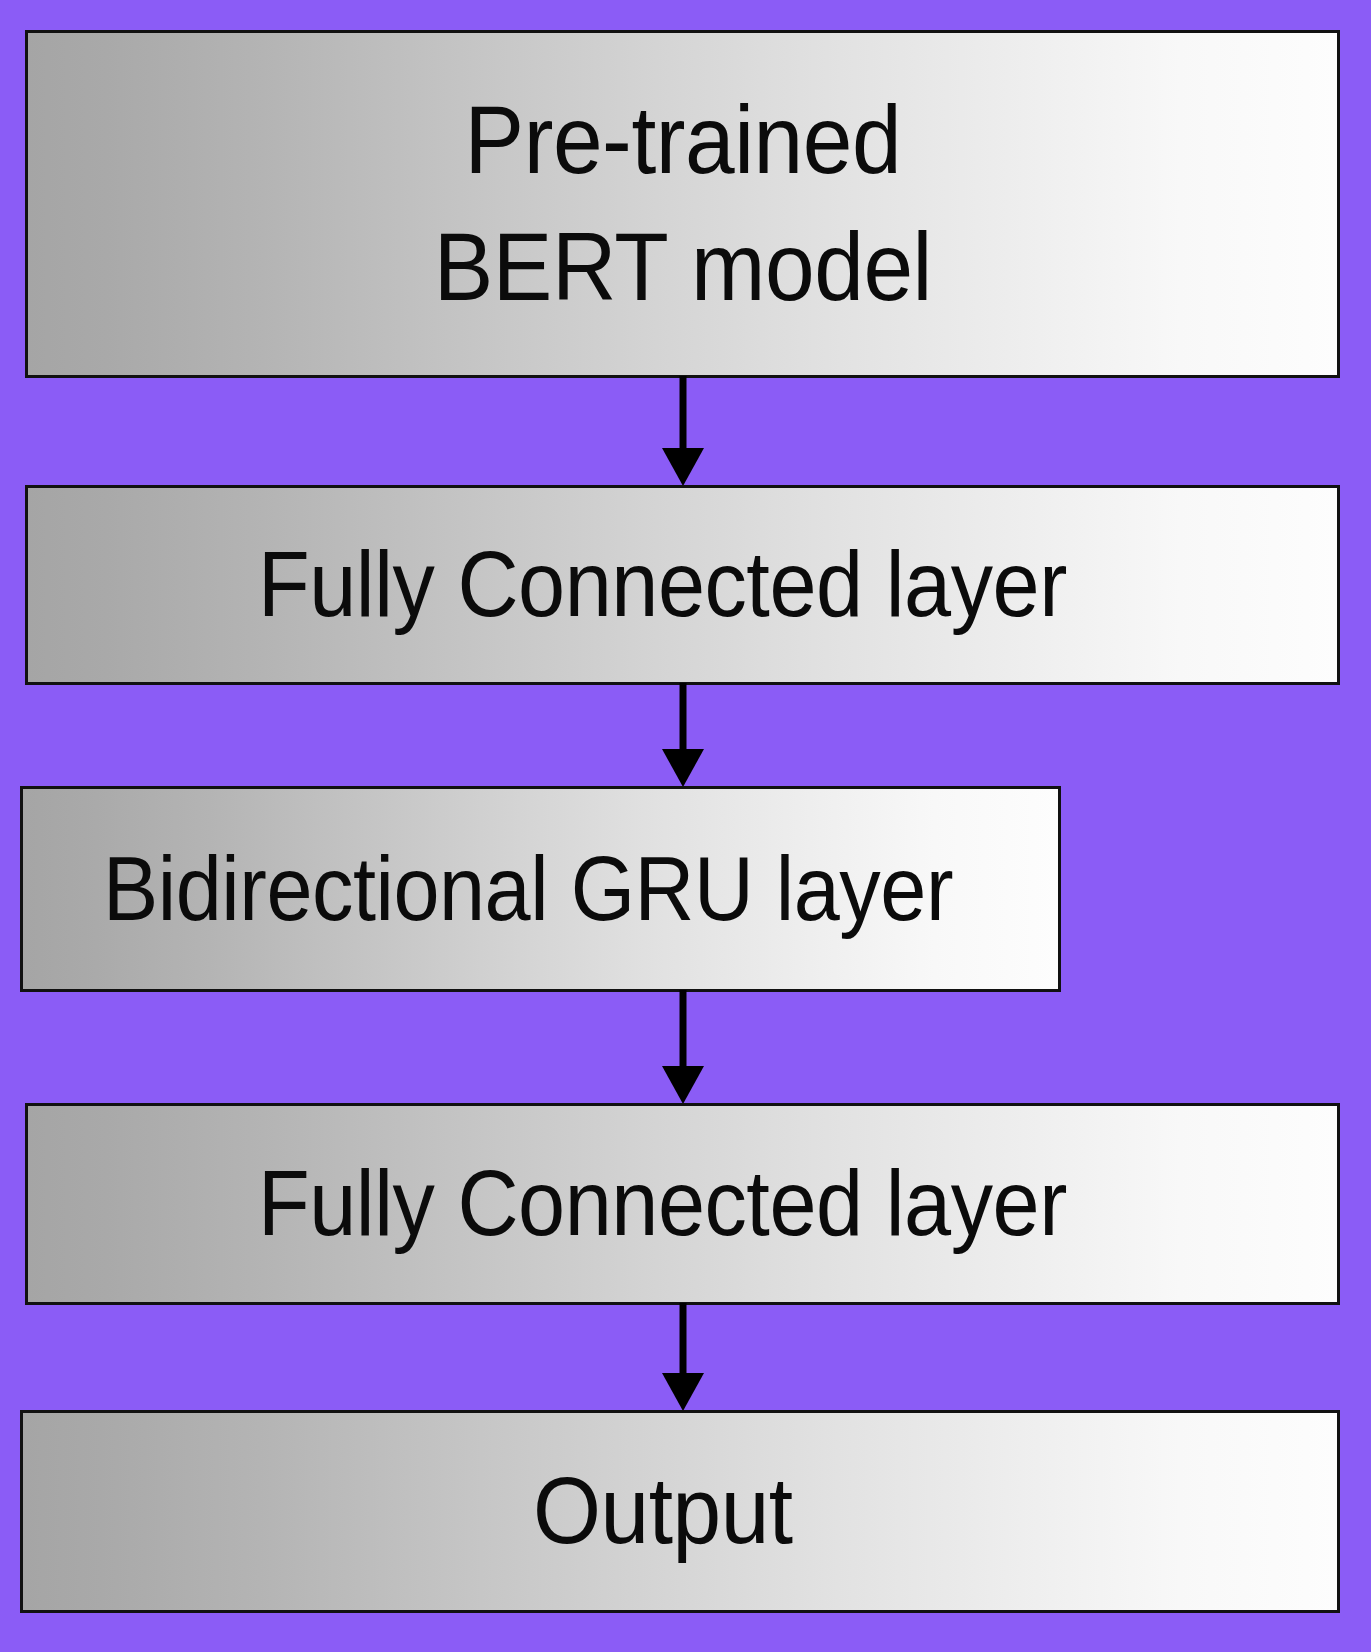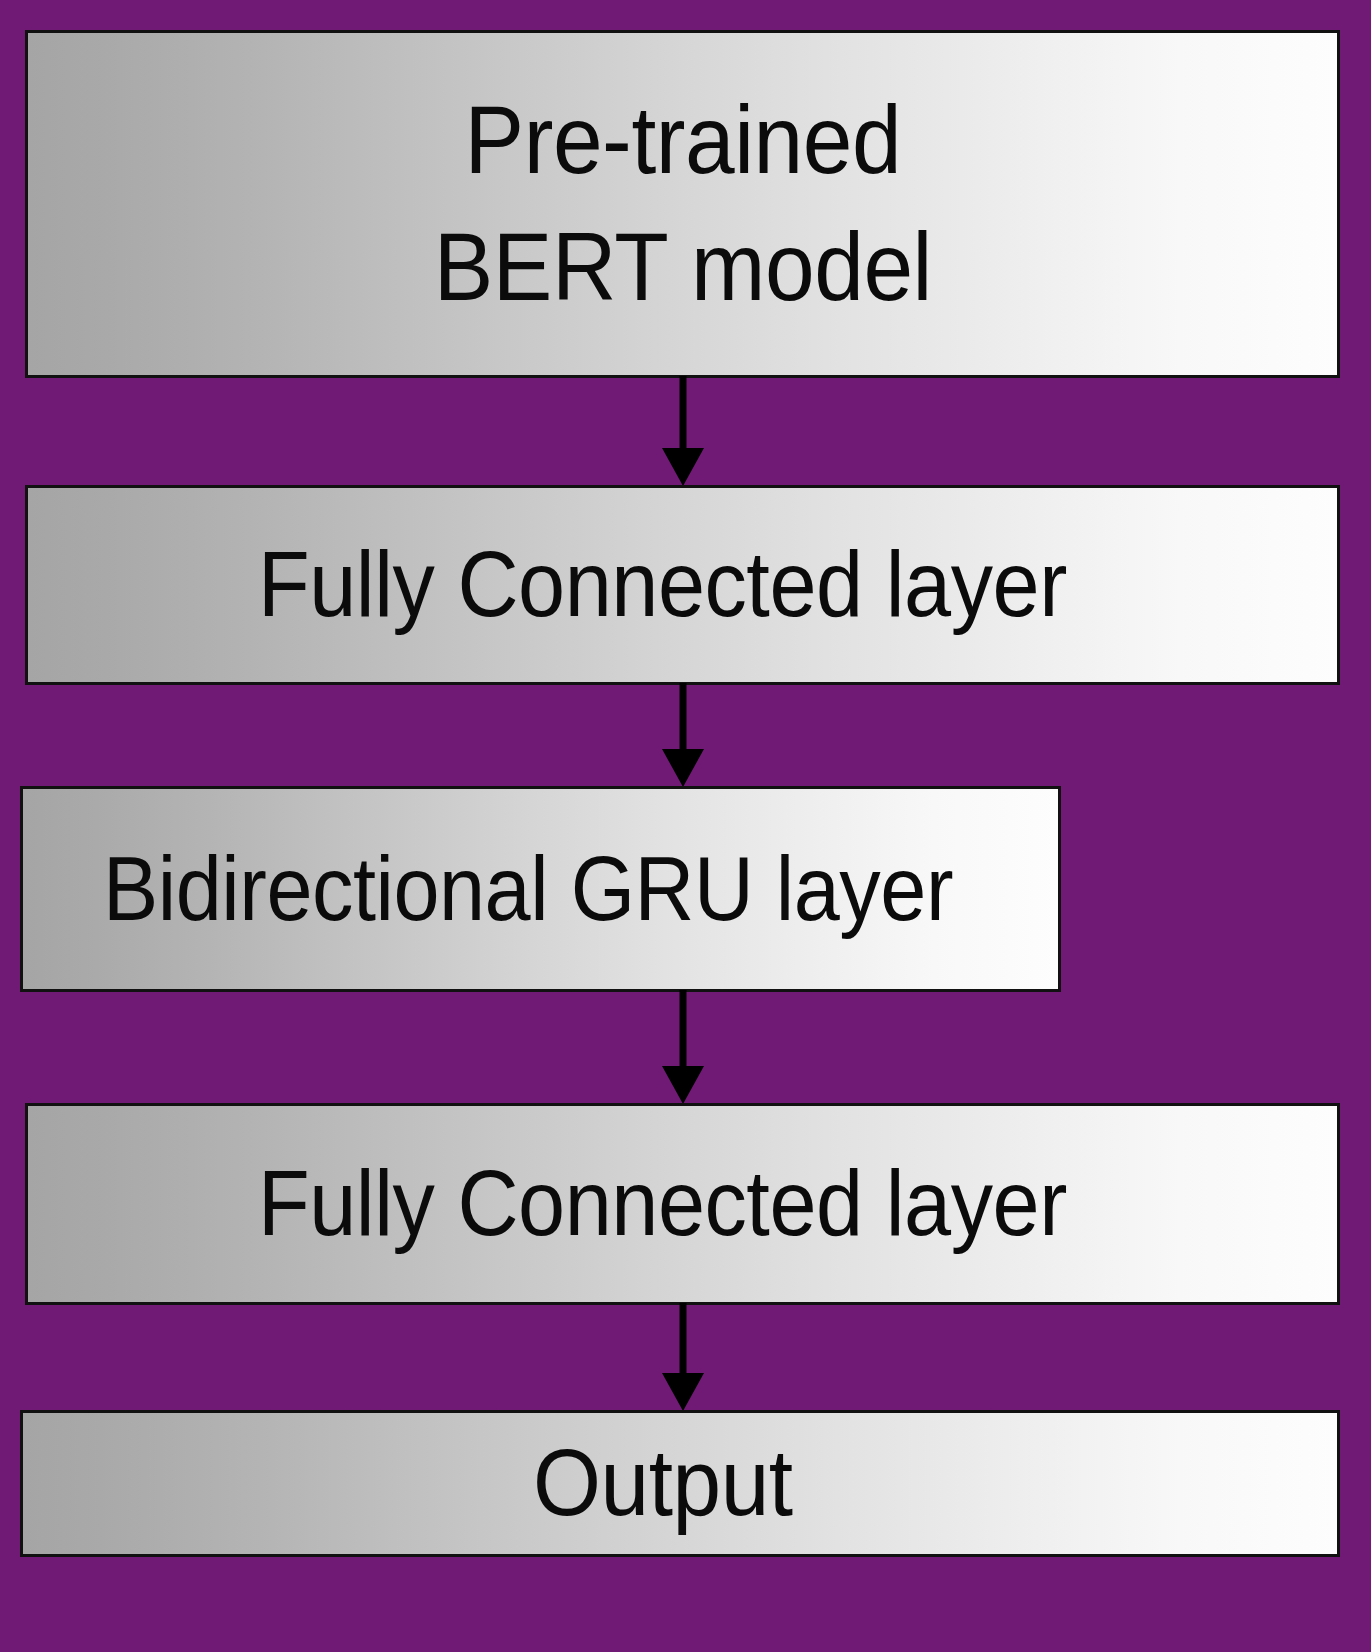--- a/index.html
+++ b/index.html
@@ -11,21 +11,21 @@
   body {
     width: 1371px;
     height: 1652px;
     font-family: "Liberation Sans", "DejaVu Sans", sans-serif;
     overflow: hidden;
   }
   #diagram {
     position: relative;
     width: 1371px;
     height: 1652px;
-    background: #701a75;
+    background: #8b5cf6;
   }
 
   
   .flow-box {
     position: absolute;
     box-sizing: border-box;
     border: 3px solid #111111;
     background: linear-gradient(
         to right,
         #a5a5a5 0%,
@@ -50,21 +50,21 @@
     white-space: pre-line;
     transform: scaleX(0.93);
     transform-origin: center center;
   }
 
   
   #box-bert        { left: 25px;  top: 30px;   width: 1315px; height: 348px; }
   #box-fc1         { left: 25px;  top: 485px;  width: 1315px; height: 200px; }
   #box-gru         { left: 20px;  top: 786px;  width: 1041px; height: 206px; }
   #box-fc2         { left: 25px;  top: 1103px; width: 1315px; height: 202px; }
-  #box-output      { left: 20px;  top: 1410px; width: 1320px; height: 147px; }
+  #box-output      { left: 20px;  top: 1410px; width: 1320px; height: 203px; }
 
   #box-bert   .box-label { font-size: 96px; }
   #box-fc1    .box-label { font-size: 92px; transform: scaleX(0.92) translateX(-22px); }
   #box-gru    .box-label { font-size: 90px; transform: scaleX(0.92) translateX(-14px); }
   #box-fc2    .box-label { font-size: 92px; transform: scaleX(0.92) translateX(-22px); }
   #box-output .box-label { font-size: 94px; transform: scaleX(0.93) translateX(-18px); }
 
   
   .connector {
     position: absolute;

